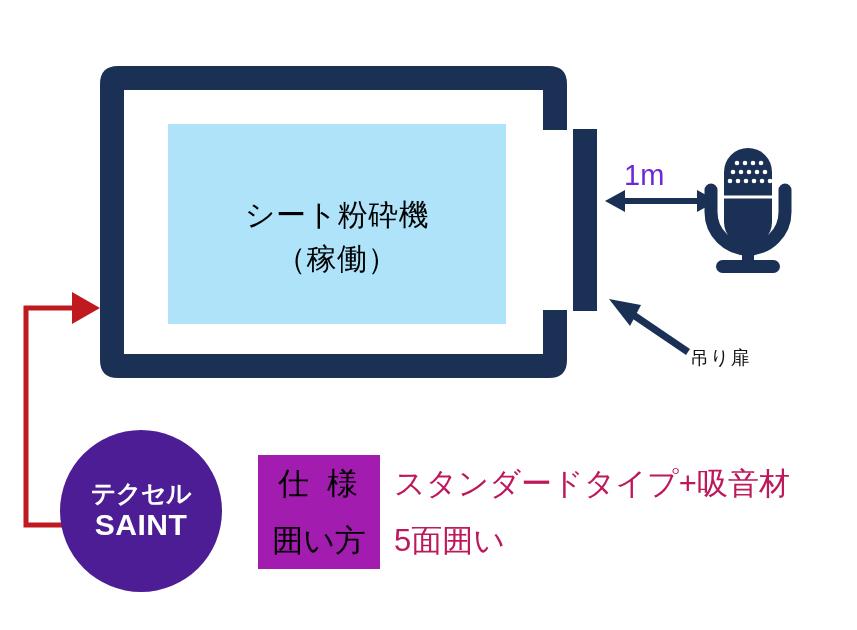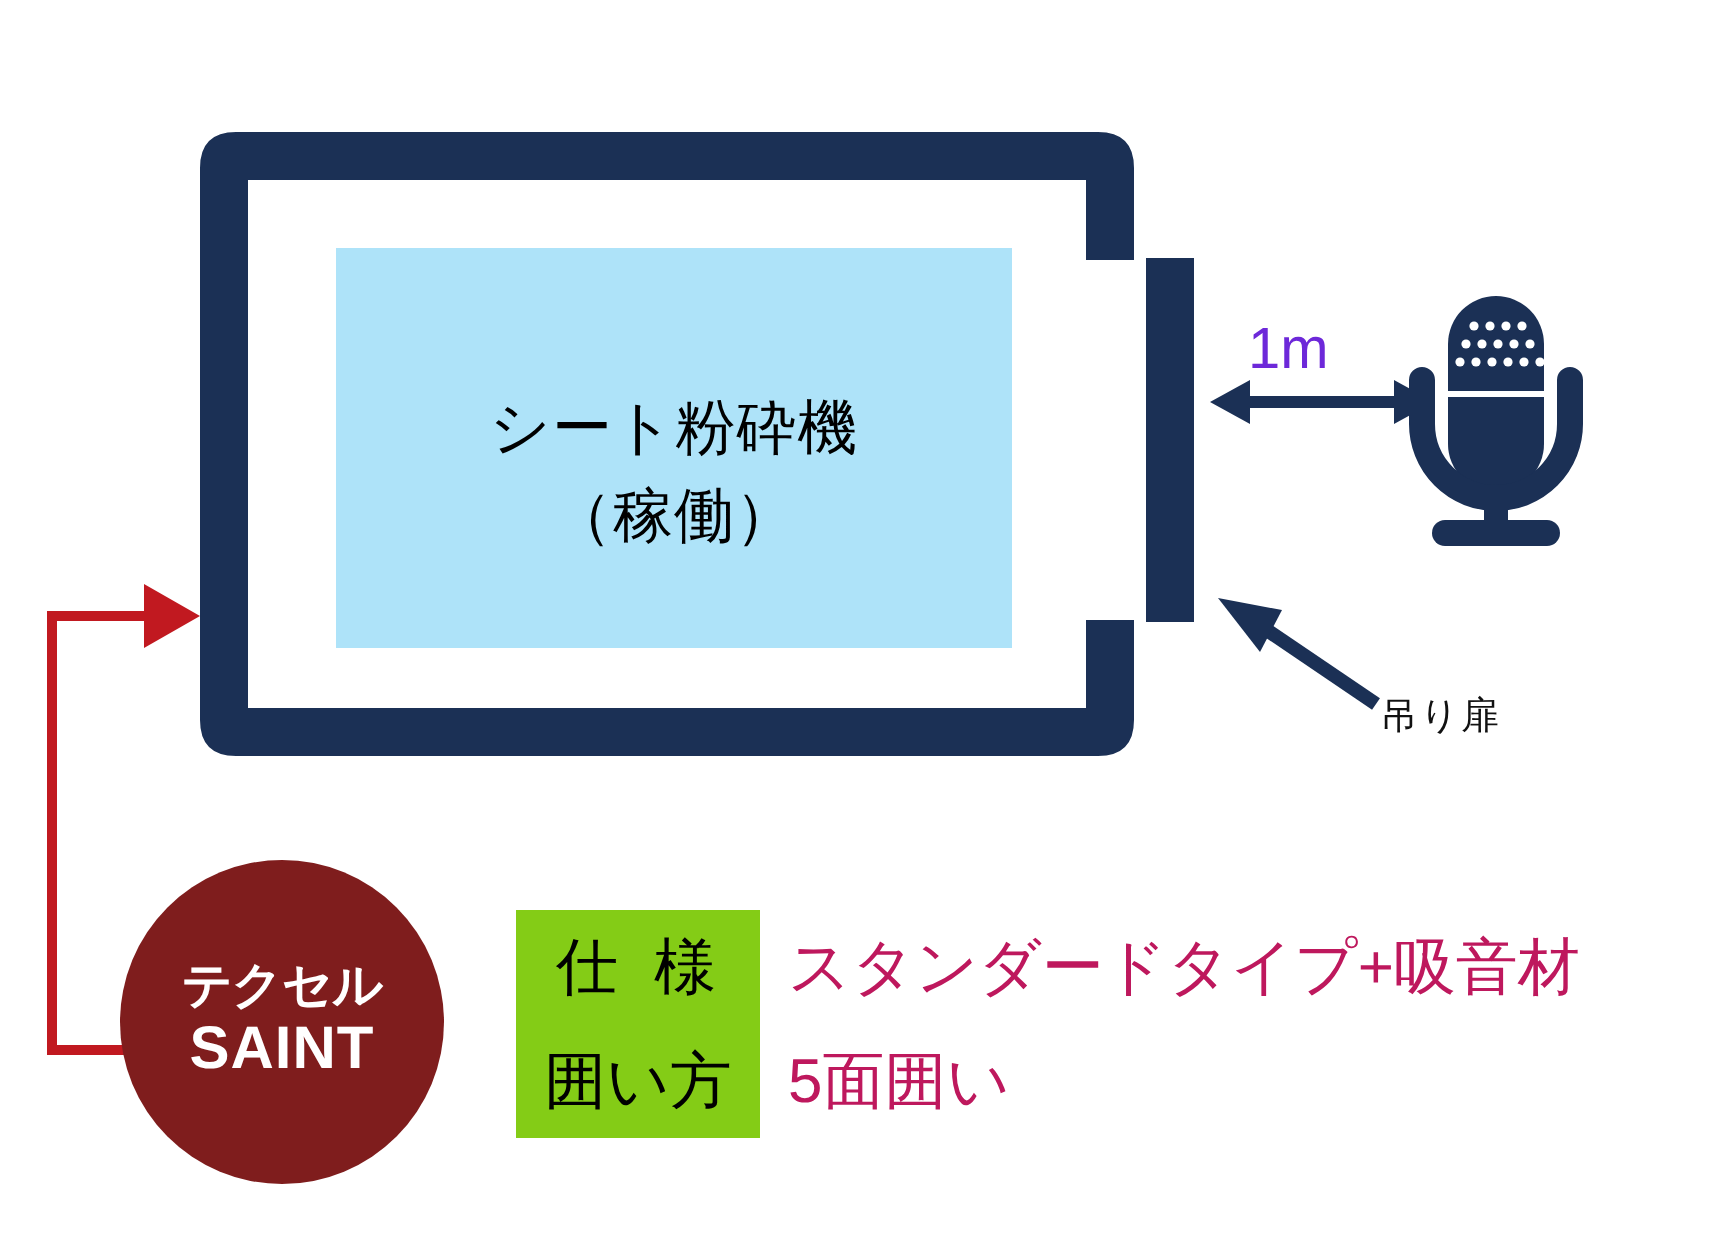--- a/index.html
+++ b/index.html
@@ -58,21 +58,21 @@
     letter-spacing: 1px;
   }
   
   .logo-badge {
     position: absolute;
     left: 60px;
     top: 430px;
     width: 162px;
     height: 162px;
     border-radius: 50%;
-    background: #7f1d1d;
+    background: #4c1d95;
     display: flex;
     flex-direction: column;
     align-items: center;
     justify-content: center;
     color: #ffffff;
     font-weight: bold;
   }
   .logo-badge .line1 {
     font-size: 25px;
     letter-spacing: -0.5px;
@@ -89,21 +89,21 @@
     position: absolute;
     left: 258px;
     top: 455px;
   }
   .spec-row {
     display: flex;
     align-items: center;
     height: 57px;
   }
   .spec-key {
-    background: #84cc16;
+    background: #a21caf;
     font-size: 31px;
     color: #000000;
     height: 57px;
     width: 122px;
     display: flex;
     align-items: center;
     justify-content: center;
     box-sizing: border-box;
     padding: 0 2px;
   }

